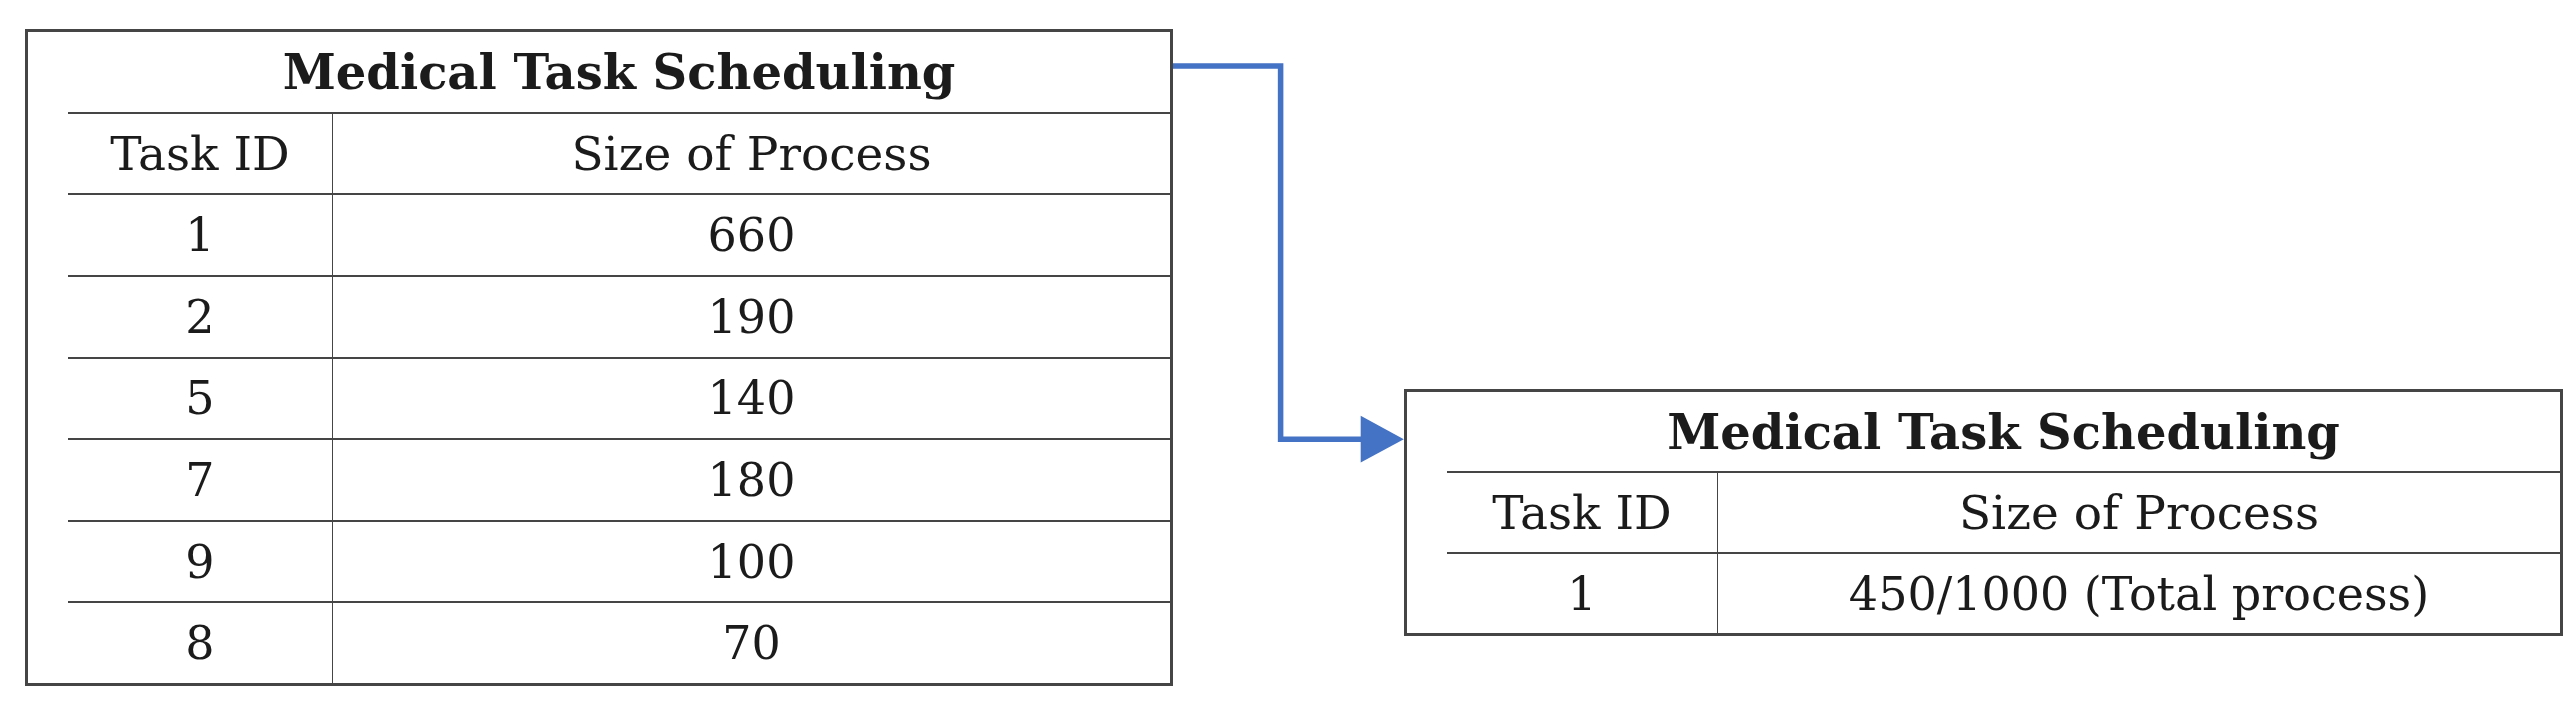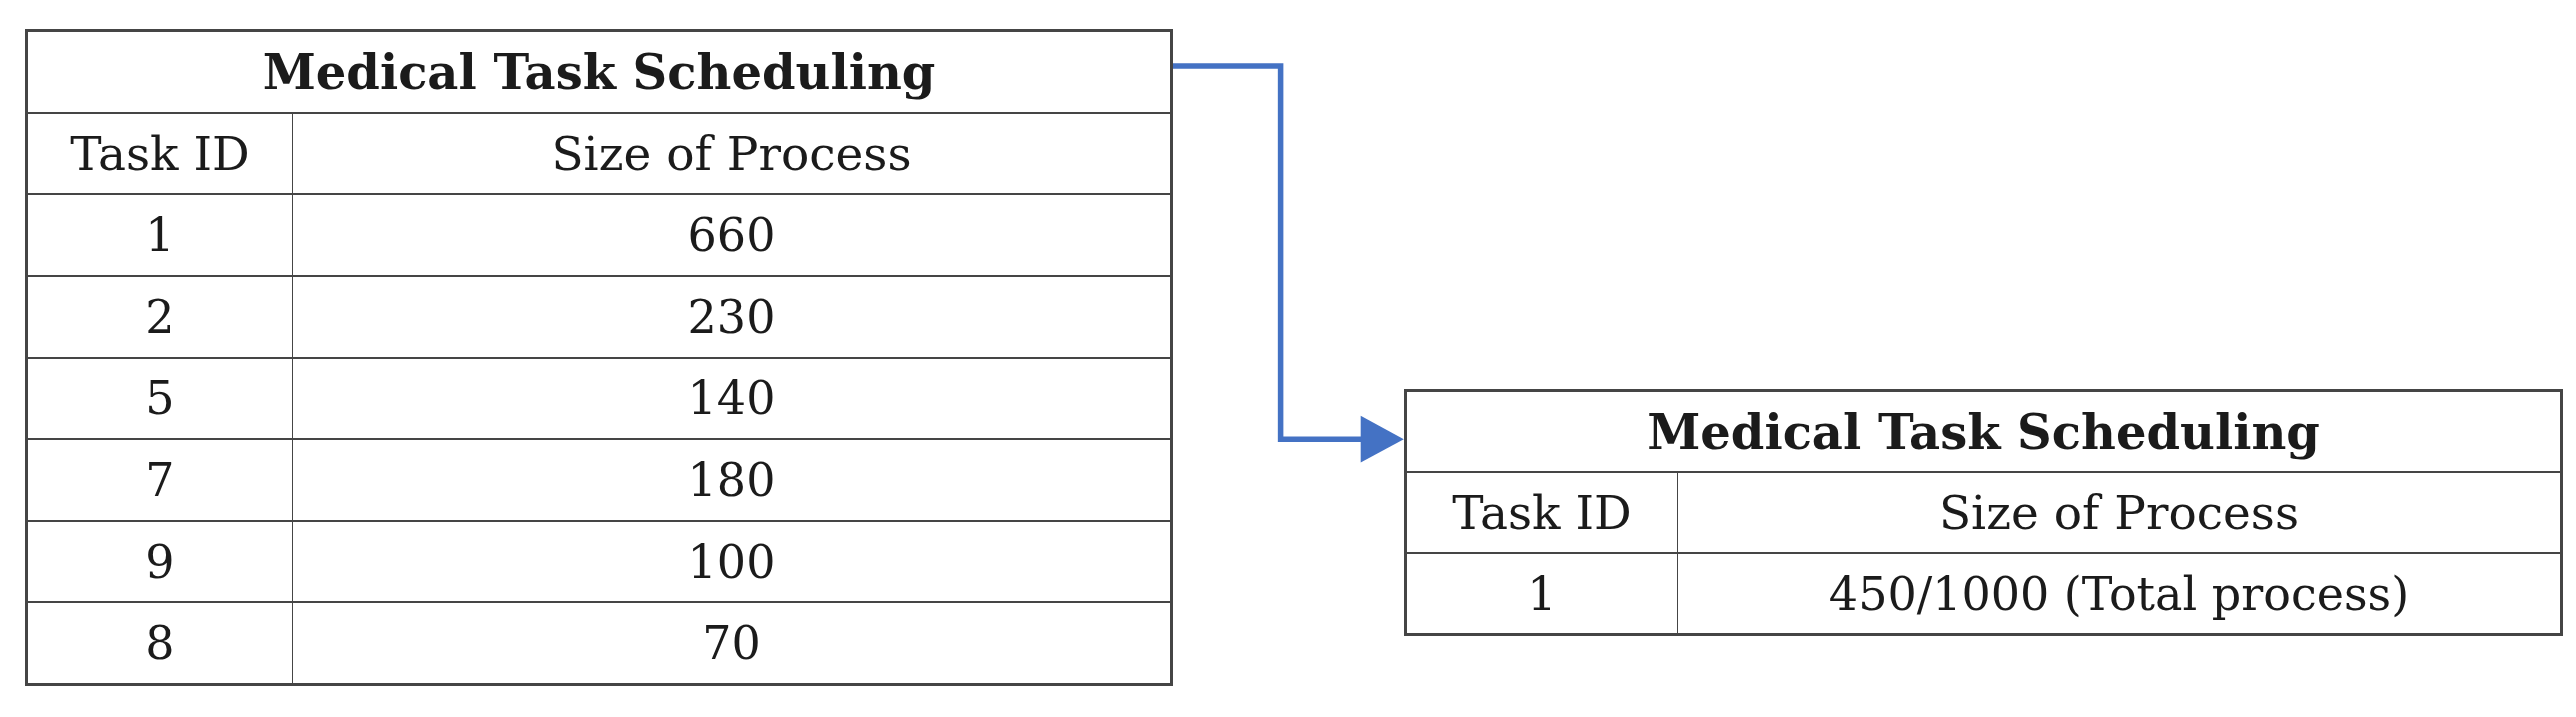--- a/index.html
+++ b/index.html
@@ -21,21 +21,21 @@
   .tbl {
     position: absolute;
     background: var(--background);
     border: 3.1px solid var(--table-border);
     display: flex;
     flex-direction: column;
   }
   .tbl-left  { left: 25px;   top: 29px;  width: 1148px; height: 657px; }
   .tbl-right { left: 1404px; top: 389px; width: 1159px; height: 247px; }
 
-  .row { flex: 1 1 0; display: flex; align-items: stretch; border-top: 2.5px solid var(--table-border); }
+  .row { flex: 1 1 0; display: flex; align-items: stretch; border-top: 2.5px solid var(--table-border); margin-left: 40px; }
   .row:first-child { border-top: none; }
 
   .cell {
     display: flex; align-items: center; justify-content: center;
     overflow: hidden; white-space: nowrap;
   }
   .cell-title { flex: 1 1 auto; font-weight: bold; font-size: 48px; }
   .cell-col1  { flex: 0 0 auto; border-right: 1.8px solid var(--table-border); }
   .tbl-left  .cell-col1 { width: 265px; }
   .tbl-right .cell-col1 { width: 271px; }
@@ -64,21 +64,21 @@
     <div class="row">
       <div class="cell cell-col1 cell-header">Task ID</div>
       <div class="cell cell-col2 cell-header">Size of Process</div>
     </div>
     <div class="row">
       <div class="cell cell-col1 cell-data">1</div>
       <div class="cell cell-col2 cell-data">660</div>
     </div>
     <div class="row">
       <div class="cell cell-col1 cell-data">2</div>
-      <div class="cell cell-col2 cell-data">230</div>
+      <div class="cell cell-col2 cell-data">190</div>
     </div>
     <div class="row">
       <div class="cell cell-col1 cell-data">5</div>
       <div class="cell cell-col2 cell-data">140</div>
     </div>
     <div class="row">
       <div class="cell cell-col1 cell-data">7</div>
       <div class="cell cell-col2 cell-data">180</div>
     </div>
     <div class="row">

